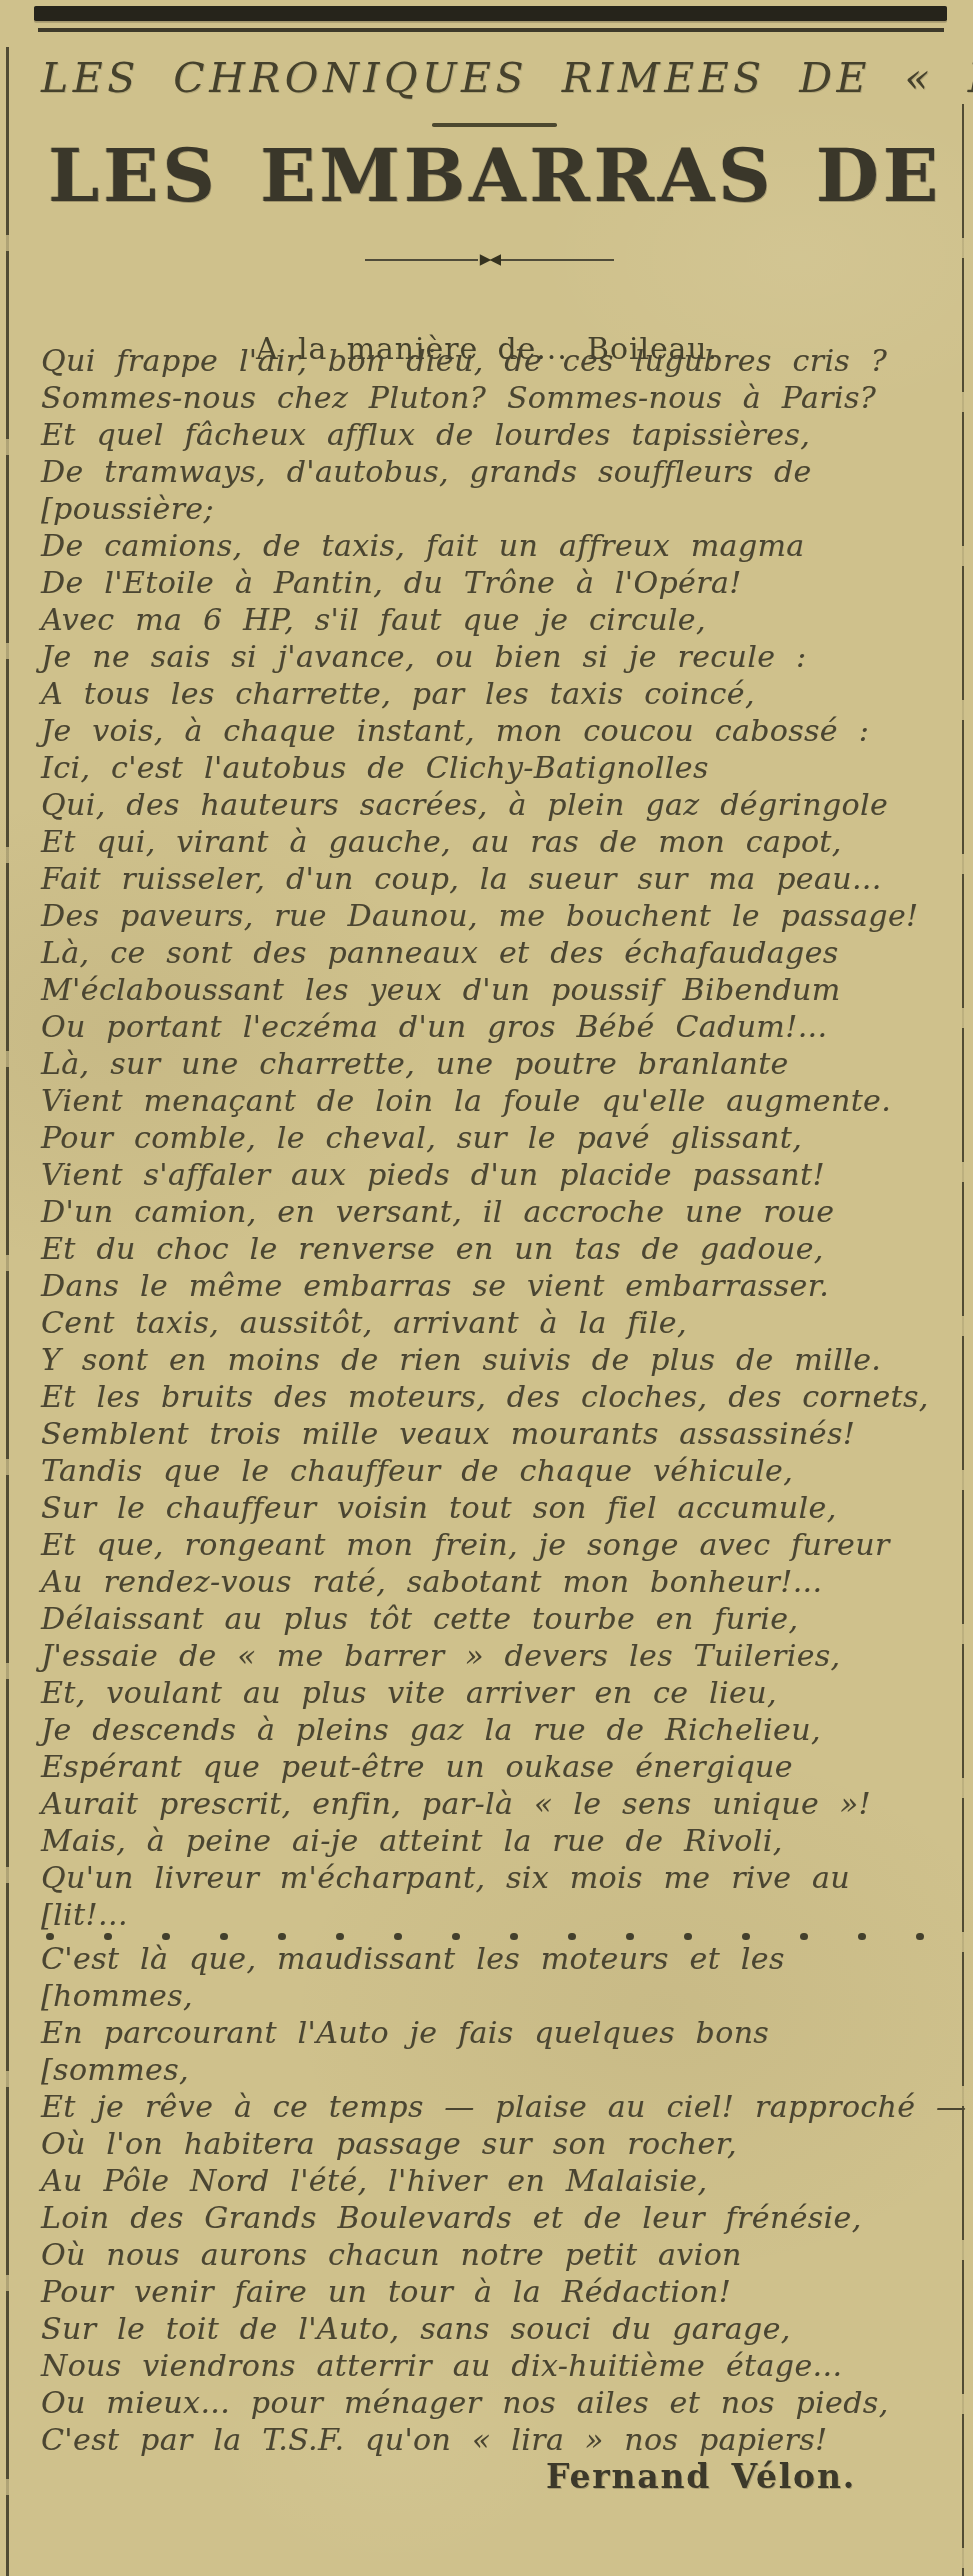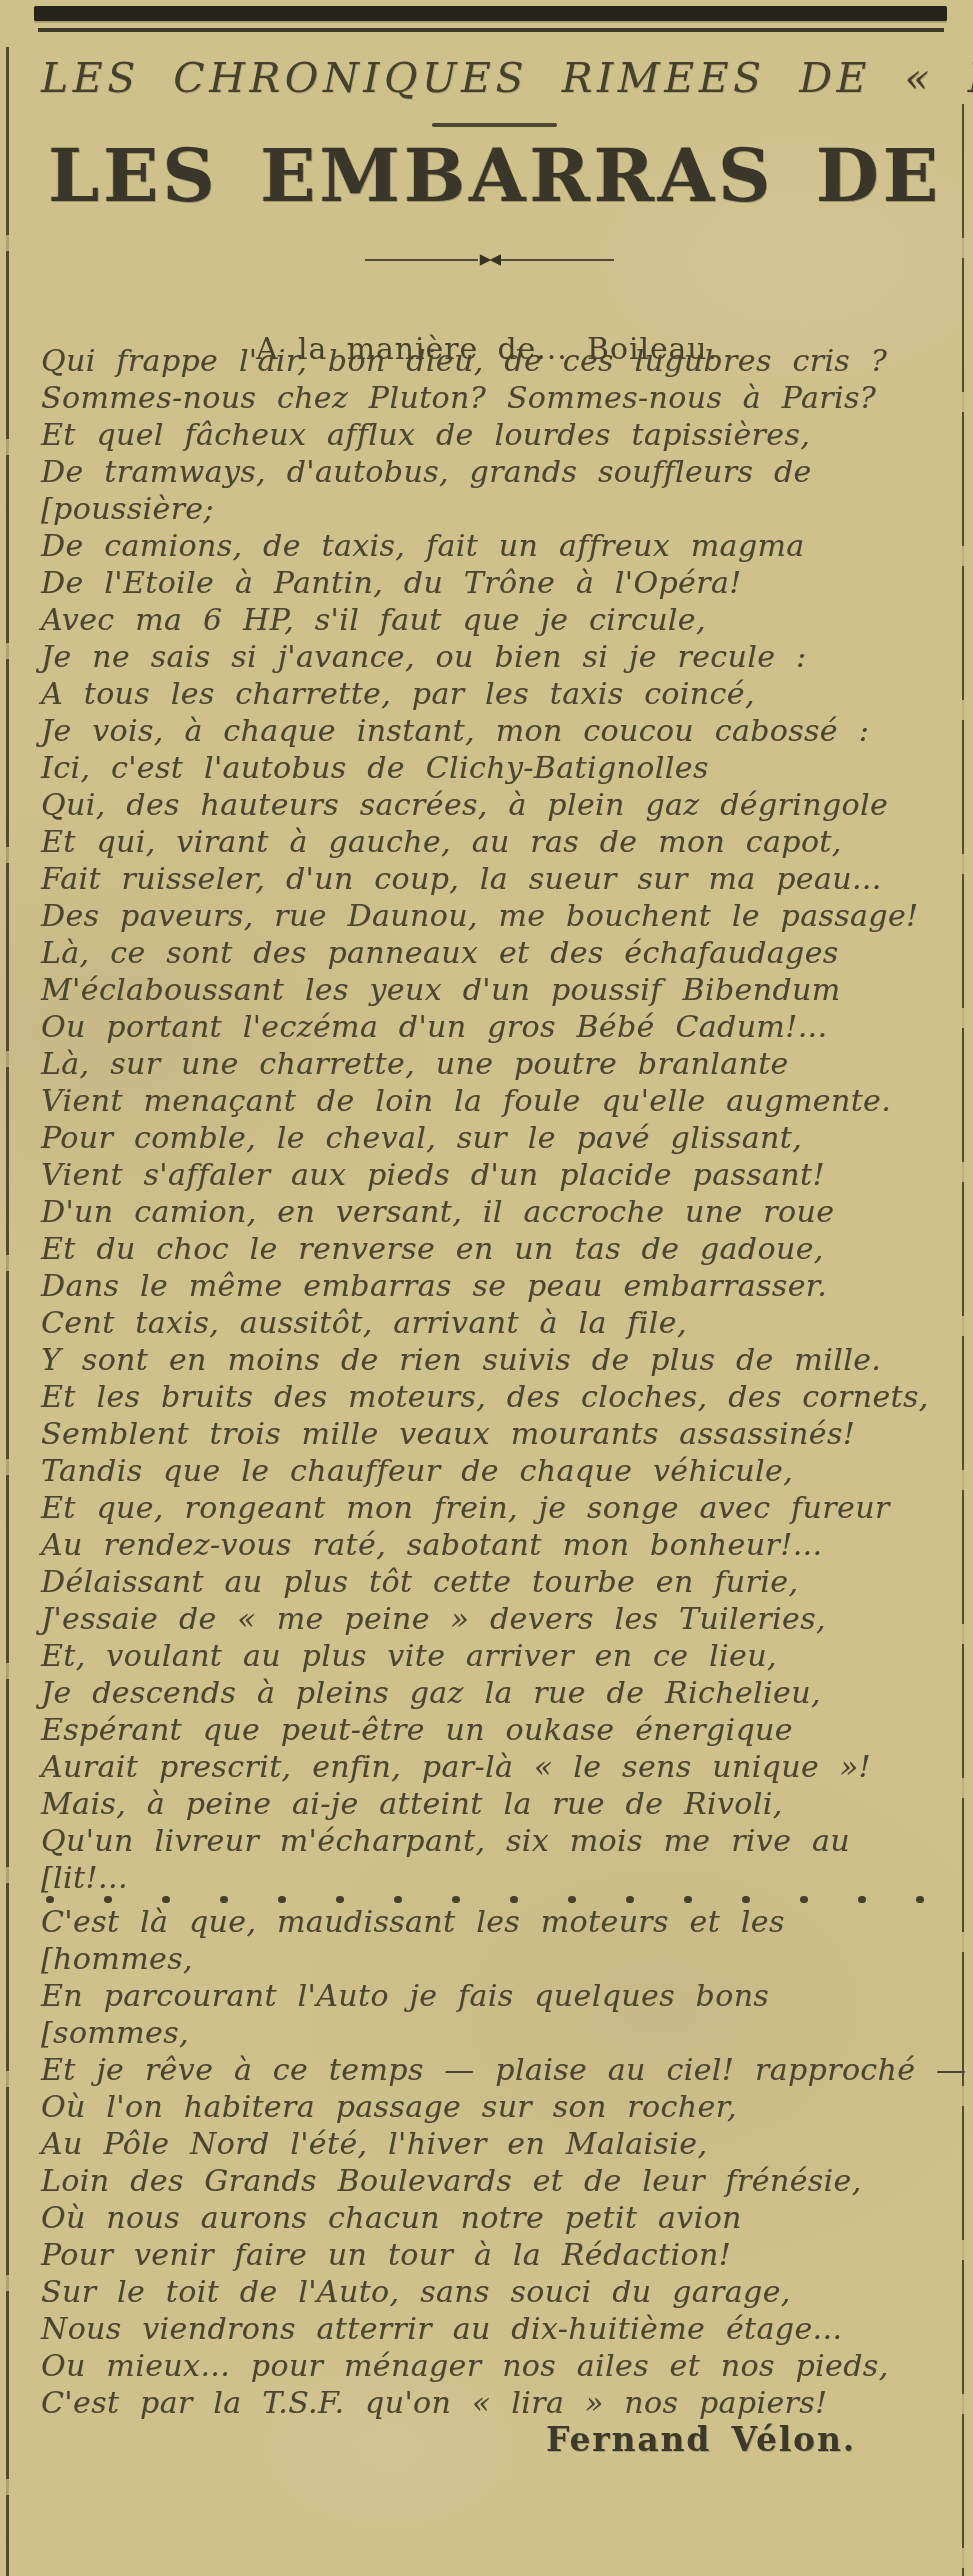--- a/index.html
+++ b/index.html
@@ -141,30 +141,31 @@
       <div class="poem-line">Des paveurs, rue Daunou, me bouchent le passage!</div>
       <div class="poem-line">Là, ce sont des panneaux et des échafaudages</div>
       <div class="poem-line">M'éclaboussant les yeux d'un poussif Bibendum</div>
       <div class="poem-line">Ou portant l'eczéma d'un gros Bébé Cadum!...</div>
       <div class="poem-line">Là, sur une charrette, une poutre branlante</div>
       <div class="poem-line">Vient menaçant de loin la foule qu'elle augmente.</div>
       <div class="poem-line">Pour comble, le cheval, sur le pavé glissant,</div>
       <div class="poem-line">Vient s'affaler aux pieds d'un placide passant!</div>
       <div class="poem-line">D'un camion, en versant, il accroche une roue</div>
       <div class="poem-line">Et du choc le renverse en un tas de gadoue,</div>
-      <div class="poem-line">Dans le même embarras se peau embarrasser.</div>
+      <div class="poem-line">Dans le même embarras se vient embarrasser.</div>
       <div class="poem-line">Cent taxis, aussitôt, arrivant à la file,</div>
       <div class="poem-line">Y sont en moins de rien suivis de plus de mille.</div>
       <div class="poem-line">Et les bruits des moteurs, des cloches, des cornets,</div>
       <div class="poem-line">Semblent trois mille veaux mourants assassinés!</div>
       <div class="poem-line">Tandis que le chauffeur de chaque véhicule,</div>
+      <div class="poem-line">Sur le chauffeur voisin tout son fiel accumule,</div>
       <div class="poem-line">Et que, rongeant mon frein, je songe avec fureur</div>
       <div class="poem-line">Au rendez-vous raté, sabotant mon bonheur!...</div>
       <div class="poem-line">Délaissant au plus tôt cette tourbe en furie,</div>
-      <div class="poem-line">J'essaie de « me peine » devers les Tuileries,</div>
+      <div class="poem-line">J'essaie de « me barrer » devers les Tuileries,</div>
       <div class="poem-line">Et, voulant au plus vite arriver en ce lieu,</div>
       <div class="poem-line">Je descends à pleins gaz la rue de Richelieu,</div>
       <div class="poem-line">Espérant que peut-être un oukase énergique</div>
       <div class="poem-line">Aurait prescrit, enfin, par-là « le sens unique »!</div>
       <div class="poem-line">Mais, à peine ai-je atteint la rue de Rivoli,</div>
       <div class="poem-line">Qu'un livreur m'écharpant, six mois me rive au</div>
       <div class="poem-line right">[lit!...</div>
       <div class="poem-line dots">
         <span class="dot"></span>
         <span class="dot"></span>

